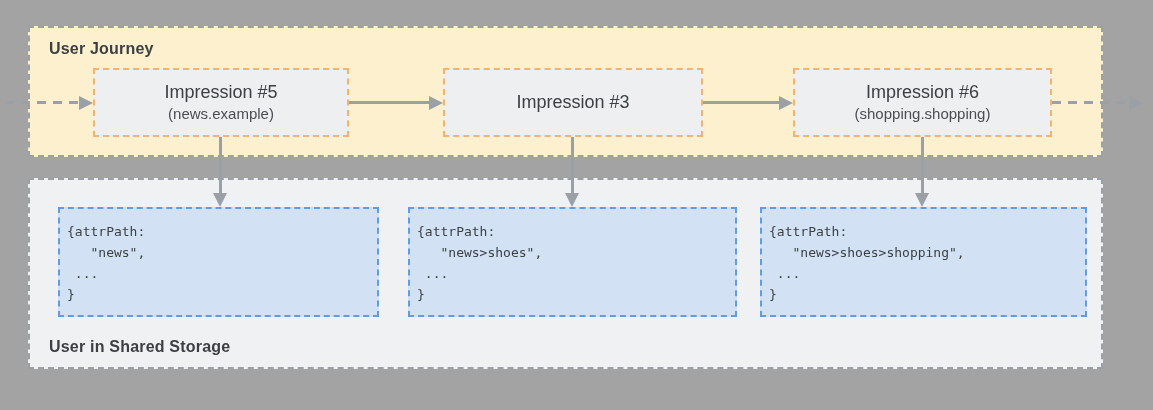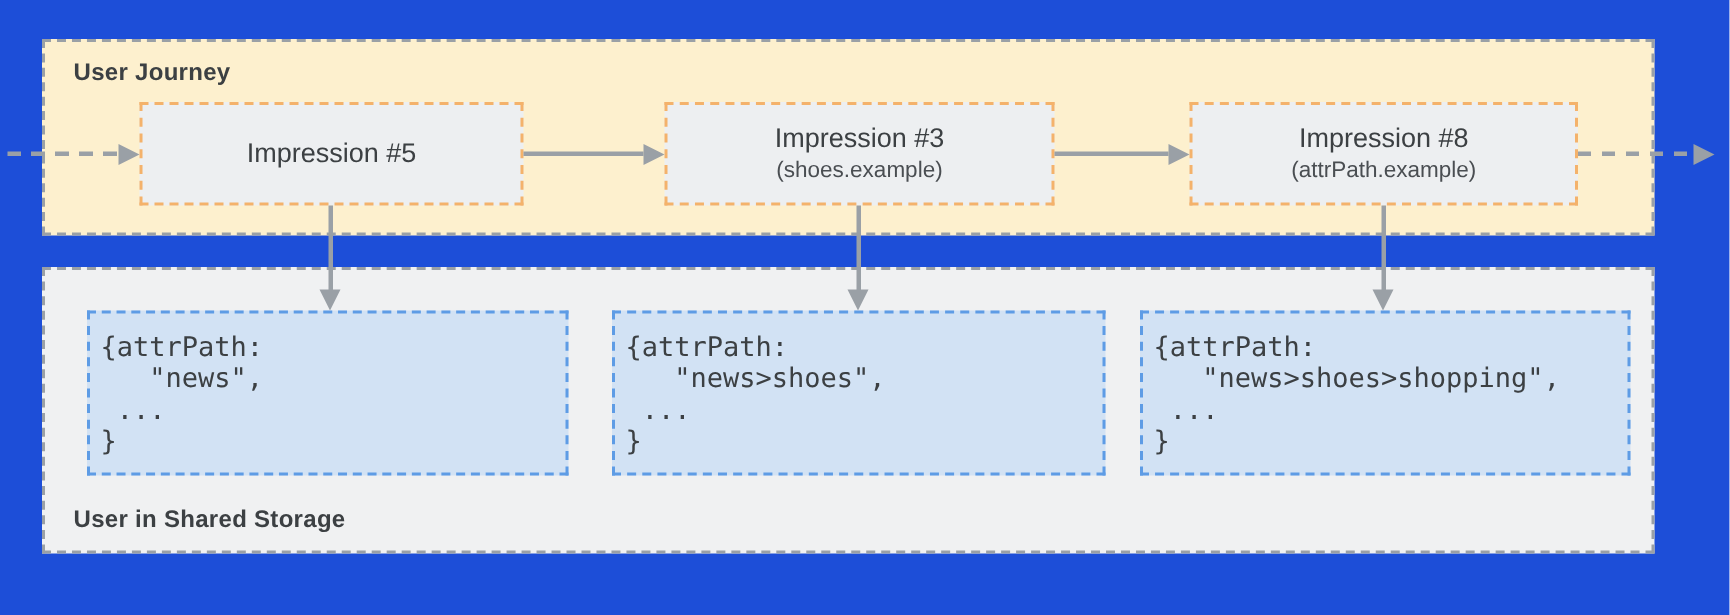--- a/index.html
+++ b/index.html
@@ -9,21 +9,21 @@
     --journey-border:#9aa0a6;
     --node-bg:#edeff1;
     --node-border:#f4b26b;
     --storage-bg:#f0f1f2;
     --storage-border:#9aa0a6;
     --entry-bg:#d2e2f4;
     --entry-border:#5e9ce5;
   }
   html,body{margin:0;padding:0;background:#ffffff;}
   body{font-family:"Liberation Sans", sans-serif;color:var(--text);}
-  #stage{position:relative;width:1153px;height:410px;background:#1d4ed8;overflow:hidden;}
+  #stage{position:relative;width:1153px;height:410px;background:#a3a3a3;overflow:hidden;}
 
   .panel{position:absolute;box-sizing:border-box;border:2px dashed var(--journey-border);}
   #journey-panel{left:28px;top:26px;width:1075px;height:131px;background:var(--journey-bg);}
   #storage-panel{left:28px;top:178px;width:1075px;height:191px;background:var(--storage-bg);border-color:var(--storage-border);}
   .panel-label{position:absolute;font-size:16px;font-weight:bold;color:var(--text);letter-spacing:.2px;}
   #journey-label{left:19px;top:12px;}
   #storage-label{left:19px;bottom:11px;}
 
   .impression{position:absolute;box-sizing:border-box;background:var(--node-bg);
     border:2px dashed var(--node-border);display:flex;flex-direction:column;
@@ -33,21 +33,21 @@
   #impression-3{left:793px;top:68px;width:259px;height:69px;}
   .impression-title{font-size:18px;color:var(--text);}
   .impression-site{font-size:15px;color:#4a4e52;margin-top:1px;}
 
   .storage-entry{position:absolute;box-sizing:border-box;background:var(--entry-bg);
     border:2px dashed var(--entry-border);padding:12px 8px 8px 7px;}
   #entry-1{left:58px;top:207px;width:321px;height:110px;}
   #entry-2{left:408px;top:207px;width:329px;height:110px;}
   #entry-3{left:760px;top:207px;width:327px;height:110px;}
   .code{font-family:"DejaVu Sans Mono","Liberation Mono",monospace;
-    font-size:18px;line-height:21px;white-space:pre;color:var(--text);}
+    font-size:13px;line-height:21px;white-space:pre;color:var(--text);}
 
   .h-line{position:absolute;height:3px;background:var(--arrow);}
   .h-dash{position:absolute;height:3px;background:repeating-linear-gradient(90deg,
     var(--arrow) 0 9px, transparent 9px 16px);}
   .head-right{position:absolute;width:0;height:0;
     border-top:7px solid transparent;border-bottom:7px solid transparent;
     border-left:14px solid var(--arrow);}
   .v-line{position:absolute;width:3px;background:var(--arrow);}
   .head-down{position:absolute;width:0;height:0;
     border-left:7px solid transparent;border-right:7px solid transparent;
@@ -61,28 +61,28 @@
   <div id="journey-panel" class="panel">
     <div id="journey-label" class="panel-label">User Journey</div>
   </div>
 
   <div id="storage-panel" class="panel">
     <div id="storage-label" class="panel-label">User in Shared Storage</div>
   </div>
 
   <div id="impression-1" class="impression">
     <div class="impression-title">Impression #5</div>
+    <div class="impression-site">(news.example)</div>
   </div>
   <div id="impression-2" class="impression">
     <div class="impression-title">Impression #3</div>
-    <div class="impression-site">(shoes.example)</div>
   </div>
   <div id="impression-3" class="impression">
-    <div class="impression-title">Impression #8</div>
-    <div class="impression-site">(attrPath.example)</div>
+    <div class="impression-title">Impression #6</div>
+    <div class="impression-site">(shopping.shopping)</div>
   </div>
 
   <div id="entry-1" class="storage-entry">
     <div class="code">{attrPath:
    "news",
  ...
 }</div>
   </div>
   <div id="entry-2" class="storage-entry">
     <div class="code">{attrPath:

